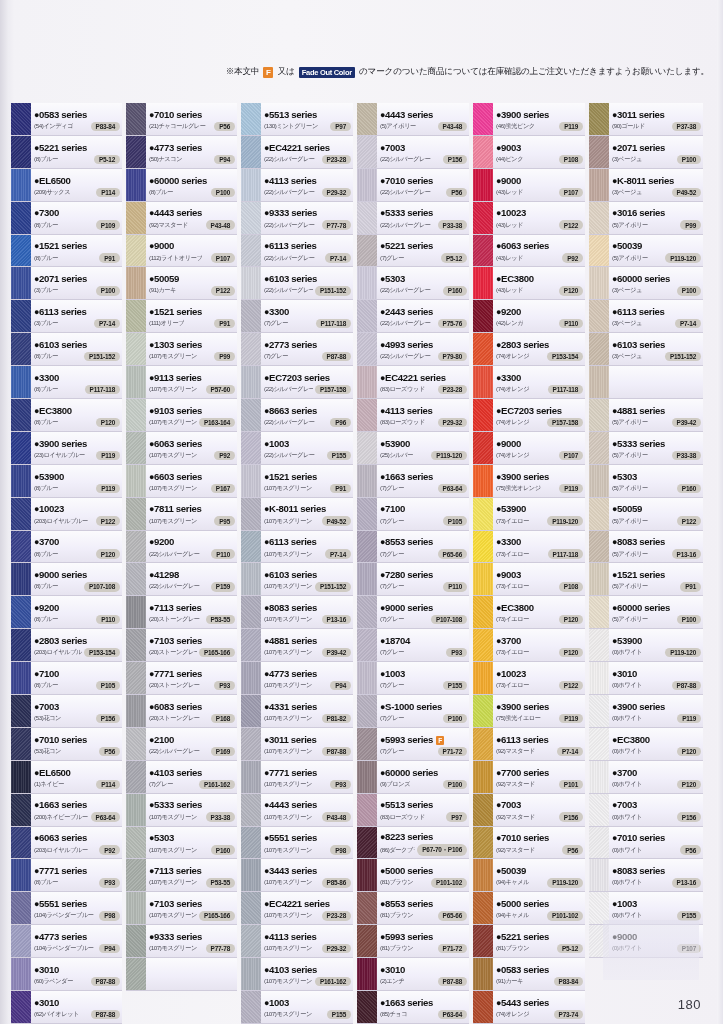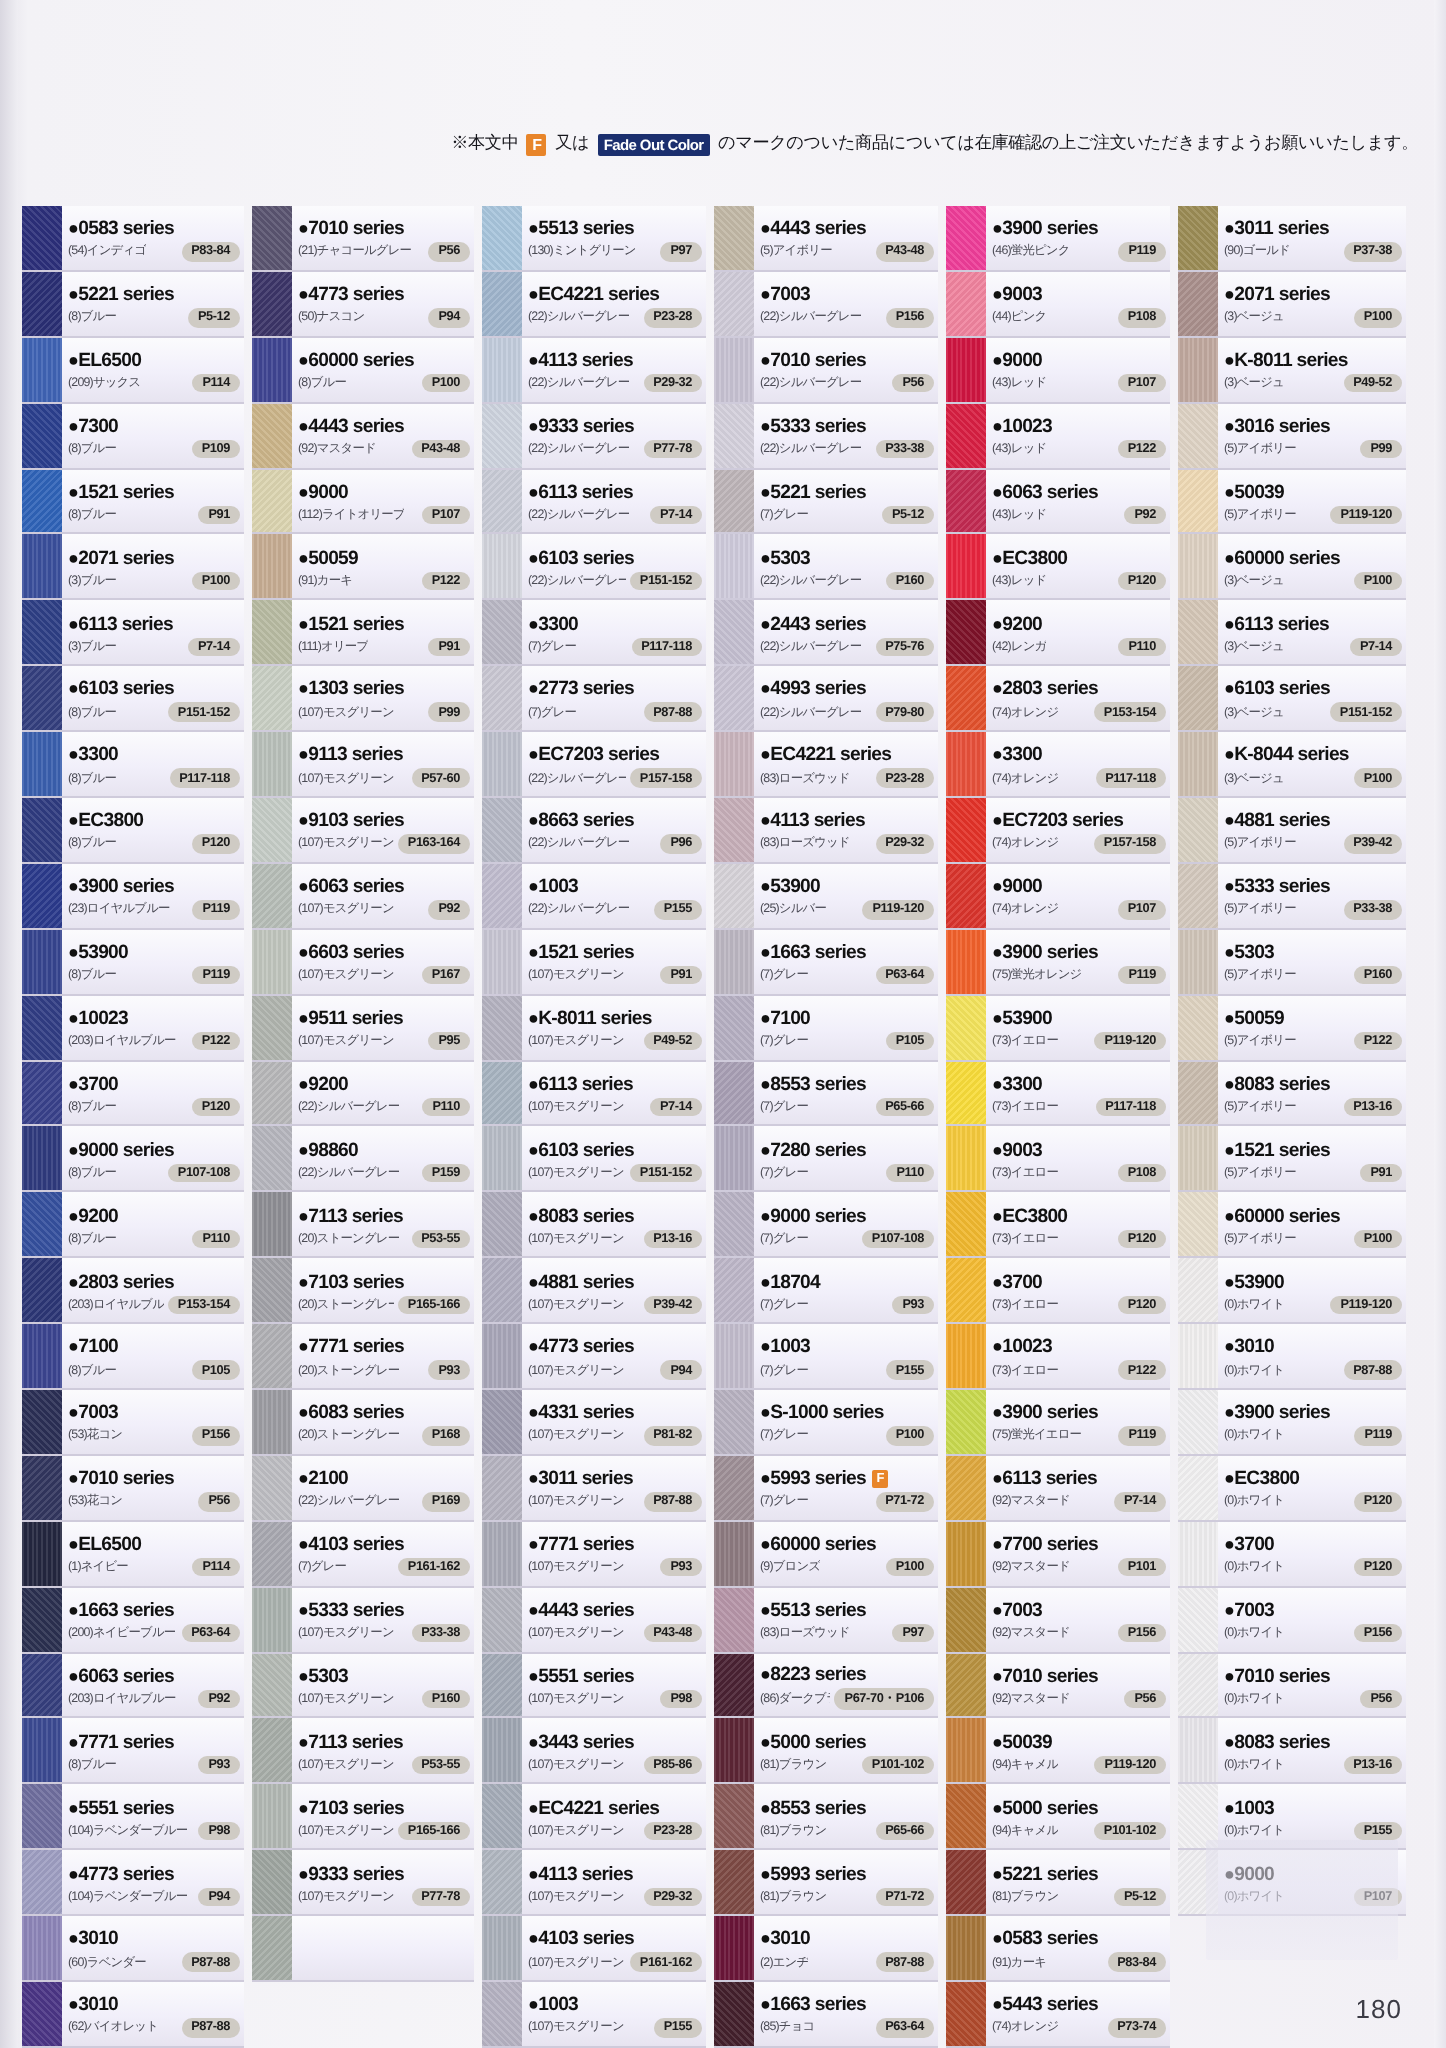--- a/index.html
+++ b/index.html
@@ -626,21 +626,21 @@
               <span class="cname">(107)モスグリーン</span>
               <span class="pg">P167</span>
             </div>
           </div>
         </div>
         <div class="swatch-row">
           <div class="chip" style="background: rgb(176, 180, 174);">
             <div class="tex" style="background: repeating-linear-gradient(45deg, rgba(255, 255, 255, 0.3) 0px, rgba(255, 255, 255, 0.3) 1px, rgba(0, 0, 0, 0.1) 1px, rgba(0, 0, 0, 0.1) 2.4px);"></div>
           </div>
           <div class="info">
-            <div class="name"><span class="bullet">●</span><span>9511 series</span></div>
+            <div class="name"><span class="bullet">●</span><span>7811 series</span></div>
             <div class="sub">
               <span class="cname">(107)モスグリーン</span>
               <span class="pg">P95</span>
             </div>
           </div>
         </div>
         <div class="swatch-row">
           <div class="chip" style="background: rgb(183, 183, 185);">
             <div class="tex" style="background: repeating-linear-gradient(-45deg, rgba(255, 255, 255, 0.3) 0px, rgba(255, 255, 255, 0.3) 1px, rgba(0, 0, 0, 0.1) 1px, rgba(0, 0, 0, 0.1) 2.4px);"></div>
           </div>
@@ -650,21 +650,21 @@
               <span class="cname">(22)シルバーグレー</span>
               <span class="pg">P110</span>
             </div>
           </div>
         </div>
         <div class="swatch-row">
           <div class="chip" style="background: rgb(181, 181, 189);">
             <div class="tex" style="background: repeating-linear-gradient(45deg, rgba(255, 255, 255, 0.3) 0px, rgba(255, 255, 255, 0.3) 1px, rgba(0, 0, 0, 0.1) 1px, rgba(0, 0, 0, 0.1) 2.4px);"></div>
           </div>
           <div class="info">
-            <div class="name"><span class="bullet">●</span><span>98860</span></div>
+            <div class="name"><span class="bullet">●</span><span>41298</span></div>
             <div class="sub">
               <span class="cname">(22)シルバーグレー</span>
               <span class="pg">P159</span>
             </div>
           </div>
         </div>
         <div class="swatch-row">
           <div class="chip" style="background: rgb(142, 142, 148);">
             <div class="tex" style="background: repeating-linear-gradient(90deg, rgba(255, 255, 255, 0.3) 0px, rgba(255, 255, 255, 0.3) 1px, rgba(0, 0, 0, 0.1) 1px, rgba(0, 0, 0, 0.1) 2.4px);"></div>
           </div>
@@ -1928,27 +1928,20 @@
             <div class="name"><span class="bullet">●</span><span>6103 series</span></div>
             <div class="sub">
               <span class="cname">(3)ベージュ</span>
               <span class="pg">P151-152</span>
             </div>
           </div>
         </div>
         <div class="swatch-row">
           <div class="chip" style="background: rgb(205, 191, 176);">
             <div class="tex" style="background: repeating-linear-gradient(90deg, rgba(255, 255, 255, 0.3) 0px, rgba(255, 255, 255, 0.3) 1px, rgba(0, 0, 0, 0.1) 1px, rgba(0, 0, 0, 0.1) 2.4px);"></div>
-          </div>
-          <div class="info">
-            <div class="name"><span class="bullet">●</span><span>K-8044 series</span></div>
-            <div class="sub">
-              <span class="cname">(3)ベージュ</span>
-              <span class="pg">P100</span>
-            </div>
           </div>
         </div>
         <div class="swatch-row">
           <div class="chip" style="background: rgb(216, 208, 194);">
             <div class="tex" style="background: repeating-linear-gradient(45deg, rgba(255, 255, 255, 0.3) 0px, rgba(255, 255, 255, 0.3) 1px, rgba(0, 0, 0, 0.1) 1px, rgba(0, 0, 0, 0.1) 2.4px);"></div>
           </div>
           <div class="info">
             <div class="name"><span class="bullet">●</span><span>4881 series</span></div>
             <div class="sub">
               <span class="cname">(5)アイボリー</span>

